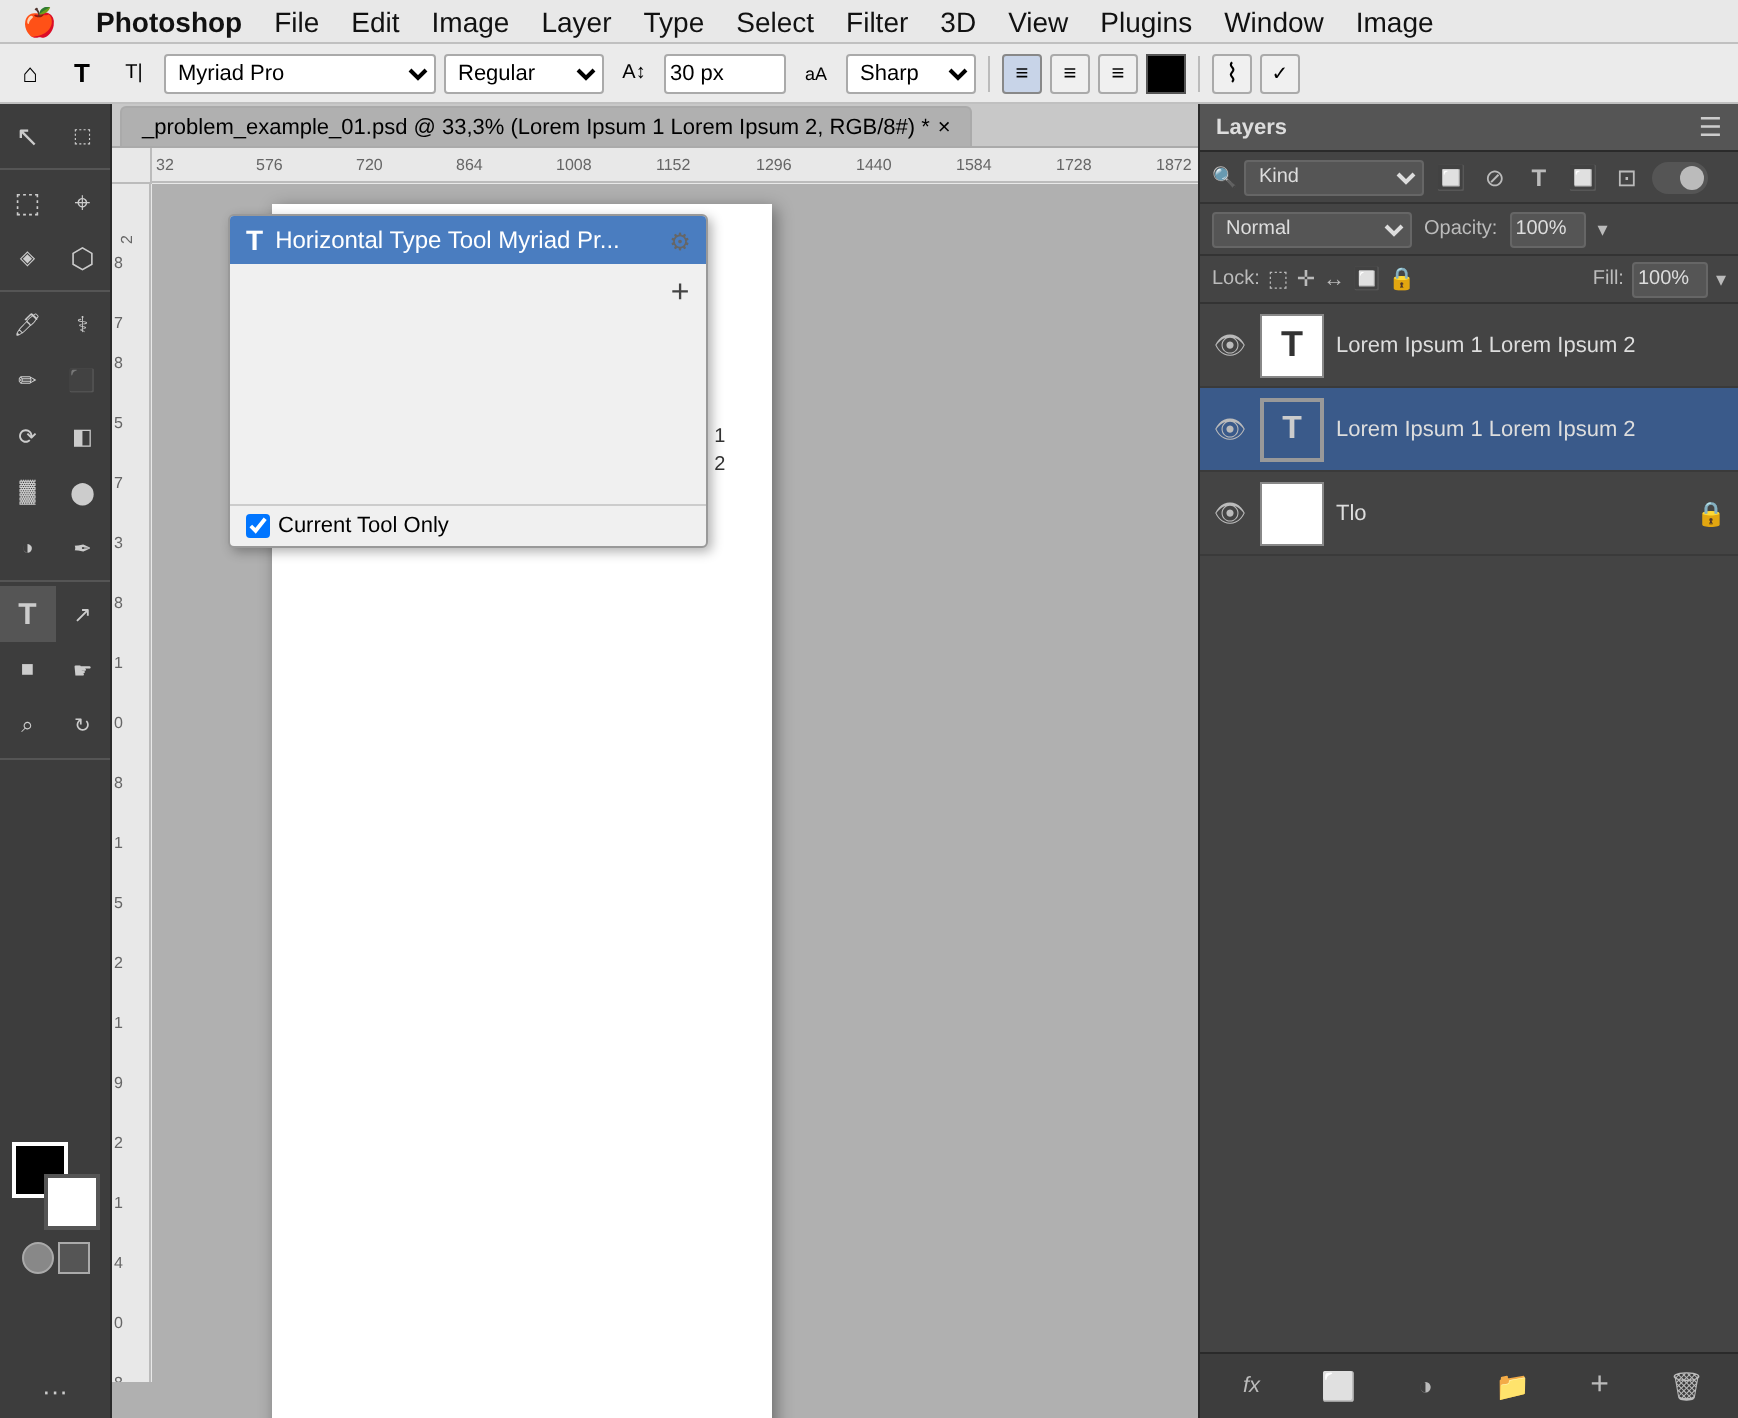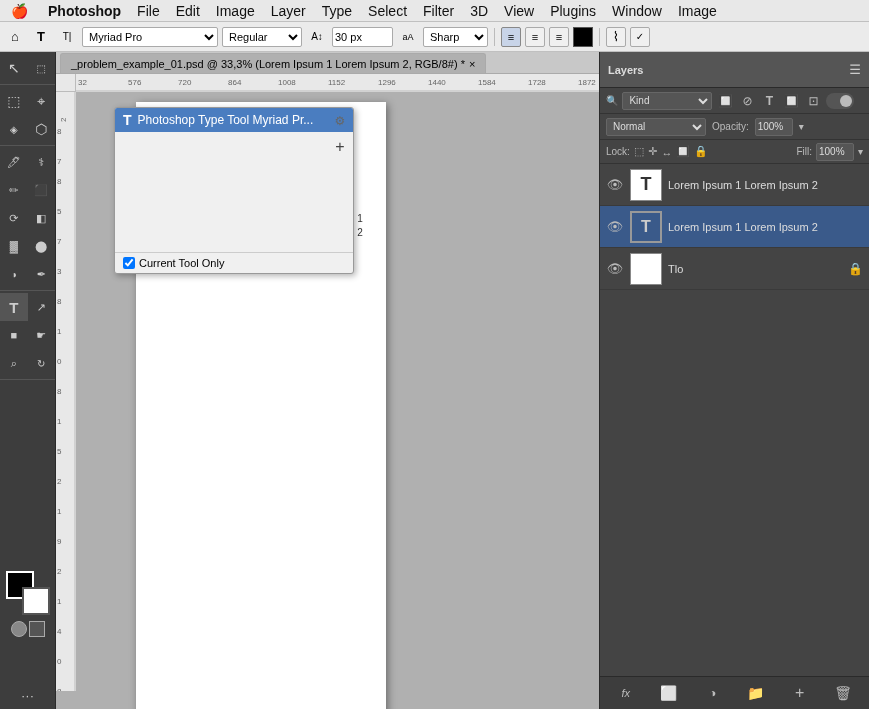--- a/index.html
+++ b/index.html
@@ -108,21 +108,21 @@
       background: #d8d8d8; border-top: 1px solid #bbb;
       display: flex; align-items: center; padding: 0 8px; font-size: 10px; color: #333; gap: 8px;
     }
 
     
     #layers-panel {
       width: 270px; background: #3d3d3d; border-left: 1px solid #2a2a2a;
       display: flex; flex-direction: column;
     }
     .panel-header {
-      height: 36px; background: #555; display: flex; align-items: center;
+      height: 24px; background: #555; display: flex; align-items: center;
       justify-content: space-between; padding: 0 8px;
       border-bottom: 1px solid #2a2a2a;
     }
     .panel-title { color: #ddd; font-size: 11px; font-weight: bold; }
     .panel-menu-btn { color: #ccc; cursor: pointer; font-size: 13px; }
 
     .layers-filter {
       height: 26px; background: #444; display: flex; align-items: center;
       padding: 0 6px; gap: 4px; border-bottom: 1px solid #333;
     }
@@ -301,21 +301,21 @@
     <div style="position:absolute;bottom:6px;left:0;width:100%;display:flex;justify-content:center;">
       <div style="color:#ccc;font-size:13px;cursor:pointer;">···</div>
     </div>
   </div>
 
   <div id="canvas-area">
 
     <div id="tool-popup">
       <div class="tool-popup-header">
         <span class="t-icon">T</span>
-        <span>Photoshop Type Tool  Myriad Pr...</span>
+        <span>Horizontal Type Tool  Myriad Pr...</span>
         <div class="gear-btn">⚙</div>
       </div>
       <div class="tool-popup-body">
         <div style="position:absolute;top:30px;right:4px;" class="plus-btn">+</div>
       </div>
       <div class="tool-popup-footer">
         <input type="checkbox" checked="" style="">
         <span>Current Tool Only</span>
       </div>
     </div>

